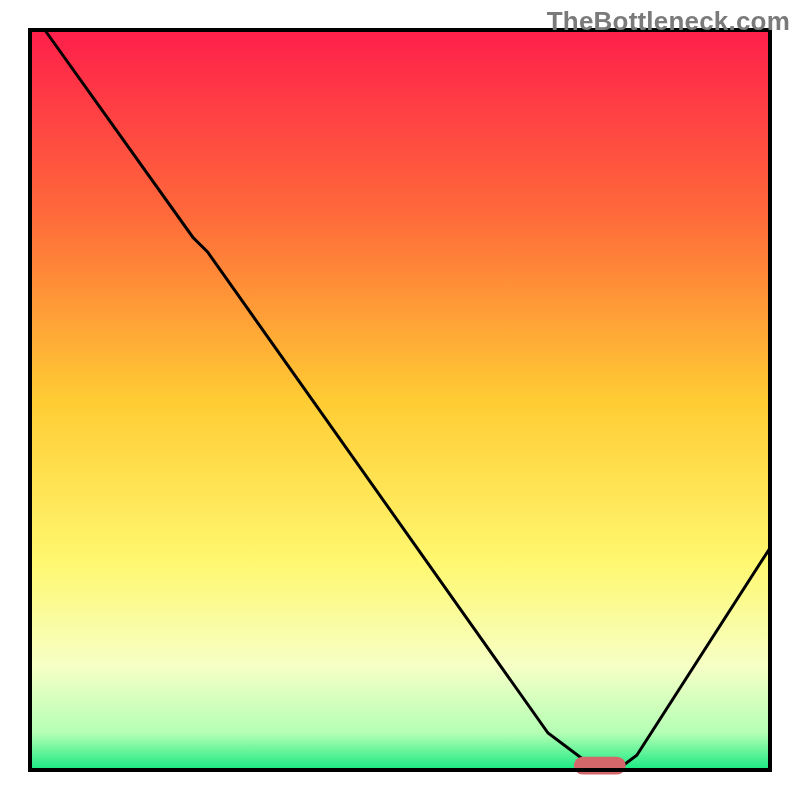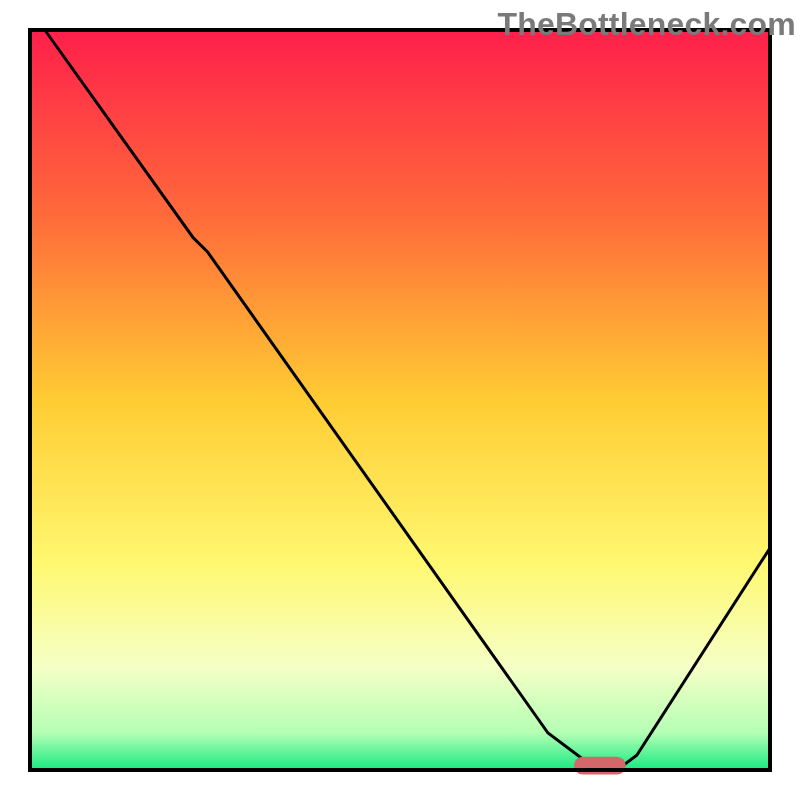--- a/index.html
+++ b/index.html
@@ -11,22 +11,22 @@
     font-family: Arial, Helvetica, sans-serif;
   }
   .chart-container {
     position: relative;
     width: 800px;
     height: 800px;
   }
   .watermark {
     position: absolute;
     top: 6px;
-    right: 4px;
-    font-size: 32px;
+    right: 10px;
+    font-size: 26px;
     font-weight: 600;
     color: #7a7a7a;
     letter-spacing: 0.2px;
     user-select: none;
   }
   svg {
     display: block;
   }
 </style>
 </head>

